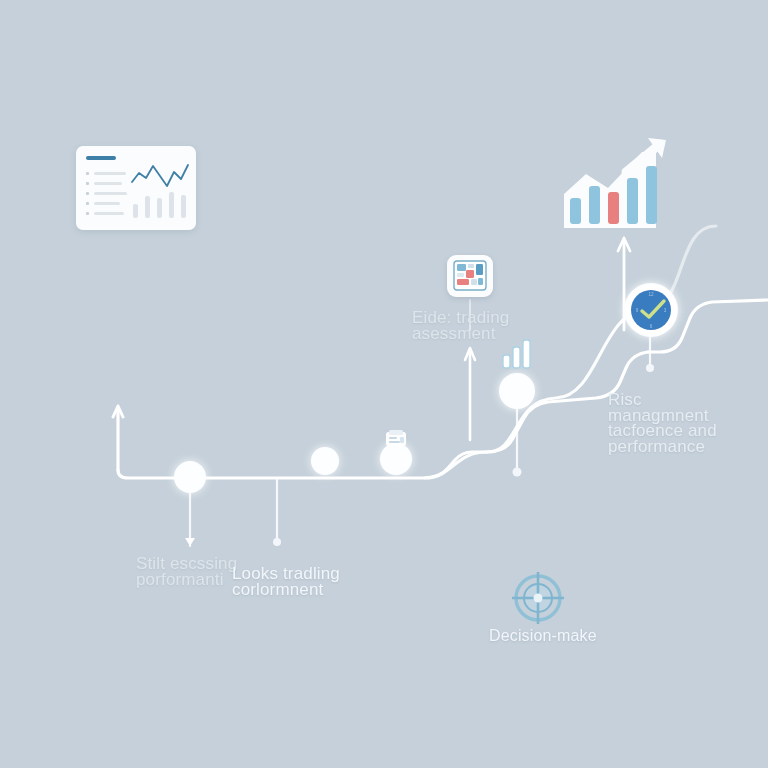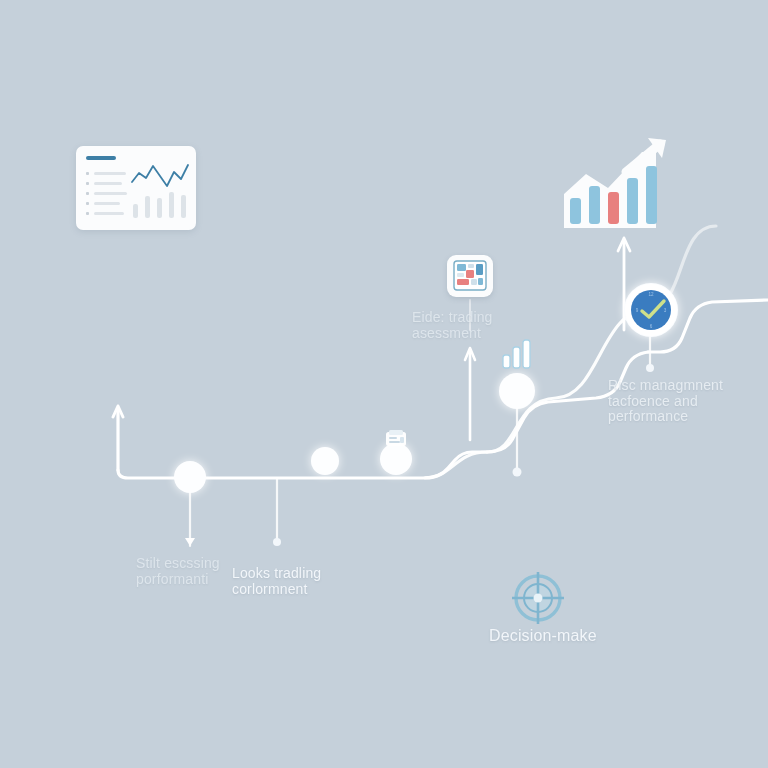--- a/index.html
+++ b/index.html
@@ -55,28 +55,28 @@
   }
 
   .compass-ic{
     left:512px;top:572px;width:52px;height:52px;border-radius:50%;
   }
 
   
   .lbl{
     position:absolute;
     color:#f2f6fa;
-    font-size:14px;
+    font-size:17px;
     line-height:15.5px;
     letter-spacing:.15px;
     text-shadow:0 1px 2px rgba(140,155,170,.35);
     white-space:pre-line;
     user-select:none;
   }
-  .lbl.dim{color:#e9eff4;opacity:.92;}
+  .lbl.dim{color:#e9eff4;opacity:.92;margin-top:14px;}
   .lbl.faint{color:#e4ebf1;opacity:.78;}
 </style>
 </head>
 <body>
 
 <div id="stage">
 
   <svg class="layer" viewBox="0 0 768 768" width="768" height="768">
 
     <path d="M 118,470 L 118,408" stroke="#ffffff" stroke-width="3.2" fill="none" stroke-linecap="round"></path>

